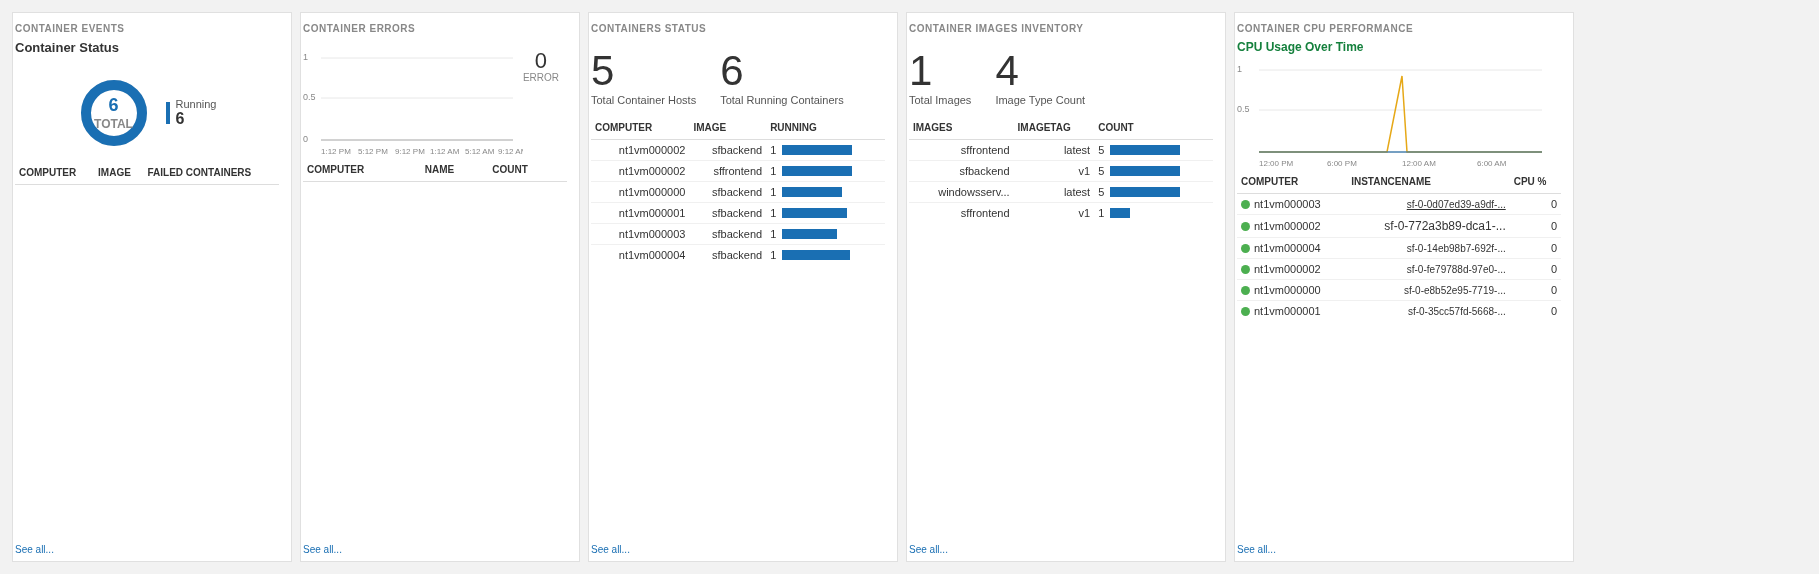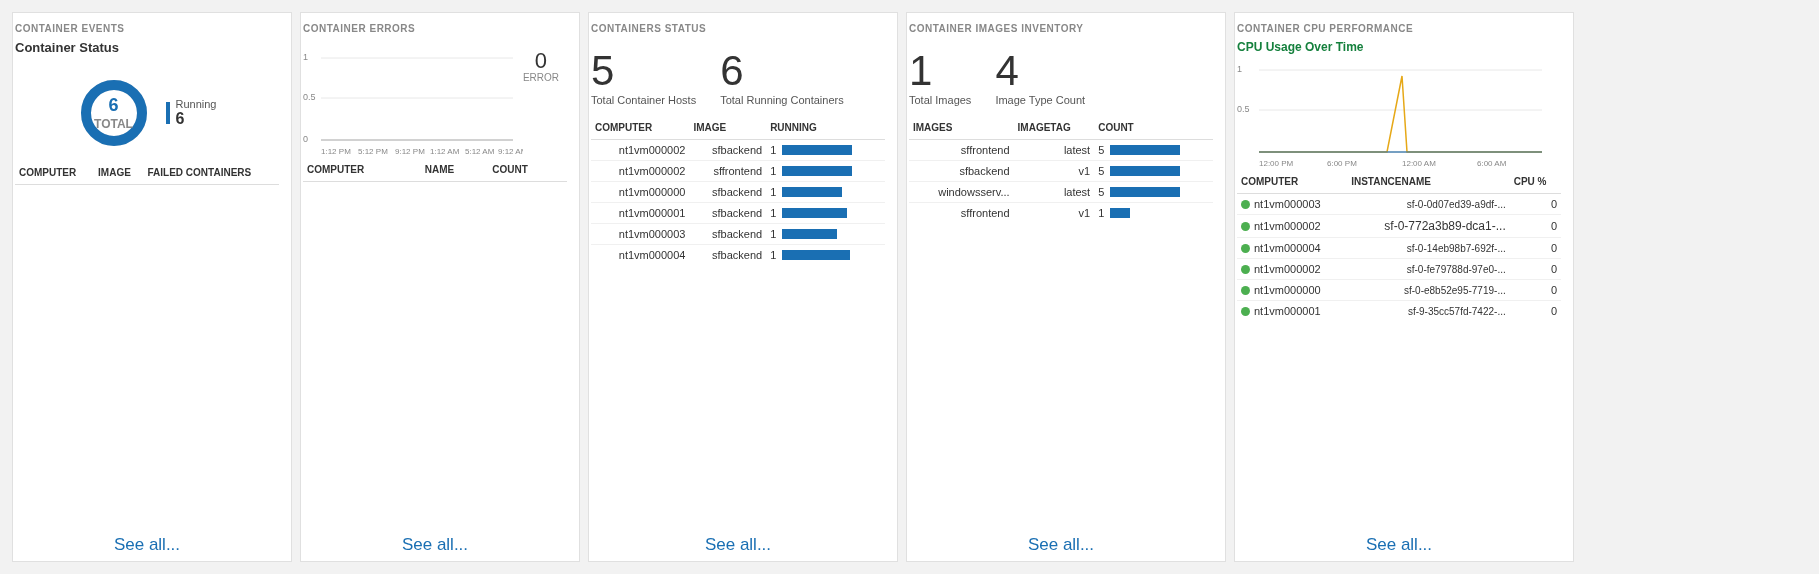--- a/index.html
+++ b/index.html
@@ -115,24 +115,23 @@
       height: 10px;
       background: #1a6fb3;
       display: inline-block;
     }
 
     
     .see-all {
       margin-top: auto;
       padding-top: 8px;
       color: #1a6fb3;
-      font-size: 17px;
+      font-size: 10px;
       cursor: pointer;
       text-decoration: none;
-      text-align: center;
     }
 
     
     .error-chart {
       position: relative;
       width: 100%;
       height: 110px;
       margin-top: 6px;
     }
     .error-badge {
@@ -457,21 +456,21 @@
           <th>CPU %</th>
         </tr>
       </thead>
       <tbody id="cpu-tbody">
           <tr>
     <td>
       <div style="display:flex;align-items:center;">
         <span class="dot-green"></span>nt1vm000003
       </div>
     </td>
-    <td style="font-size:10px;">sf-0-0d07ed39-a9df-...</td>
+    <td style="font-size:10px;text-decoration:underline;">sf-0-0d07ed39-a9df-...</td>
     <td>0</td>
   </tr>
           <tr>
     <td>
       <div style="display:flex;align-items:center;">
         <span class="dot-green"></span>nt1vm000002
       </div>
     </td>
     <td style="font-size:12px;">sf-0-772a3b89-dca1-...</td>
     <td>0</td>
@@ -502,21 +501,21 @@
     </td>
     <td style="font-size:10px;">sf-0-e8b52e95-7719-...</td>
     <td>0</td>
   </tr>
           <tr>
     <td>
       <div style="display:flex;align-items:center;">
         <span class="dot-green"></span>nt1vm000001
       </div>
     </td>
-    <td style="font-size:10px;">sf-9-35cc57fd-7422-...</td>
+    <td style="font-size:10px;">sf-0-35cc57fd-5668-...</td>
     <td>0</td>
   </tr>
         </tbody>
     </table>
     <a class="see-all">See all...</a>
   </div>
 
 </div>
 
 </body></html>

